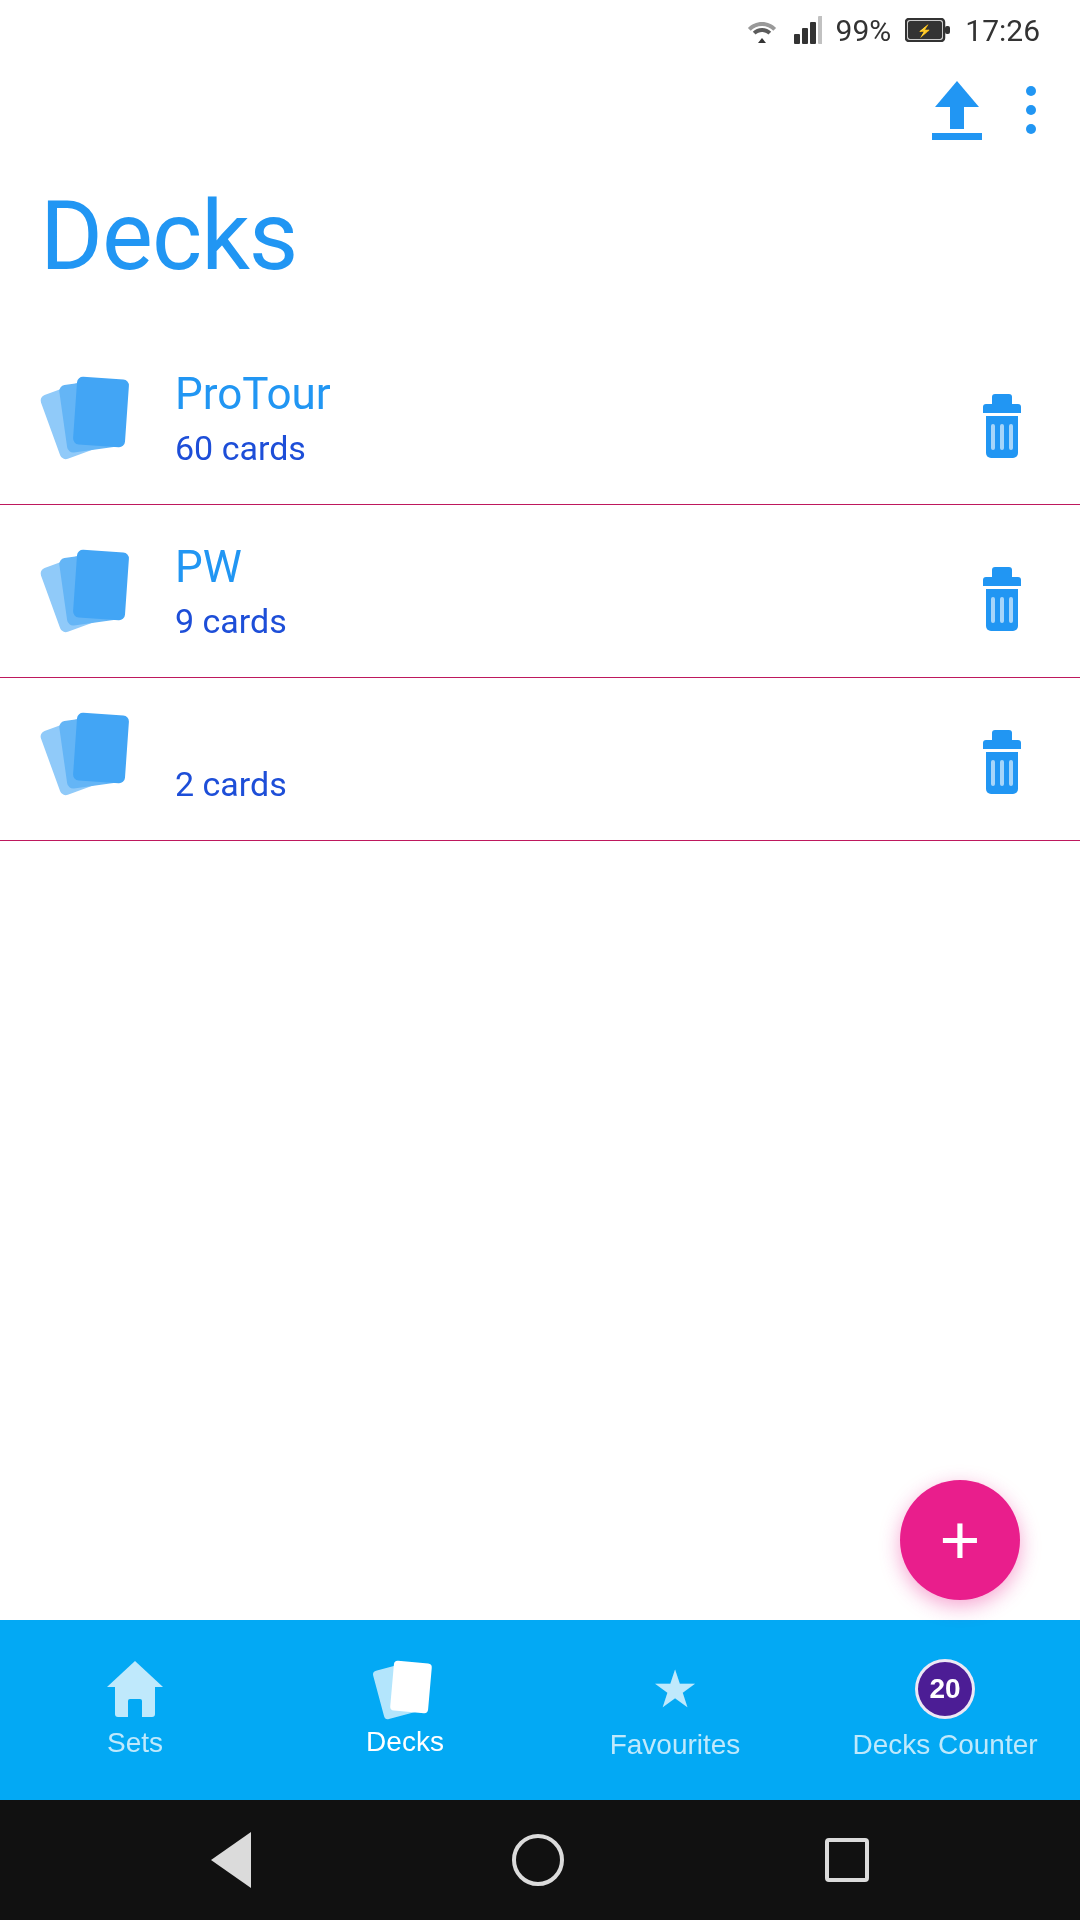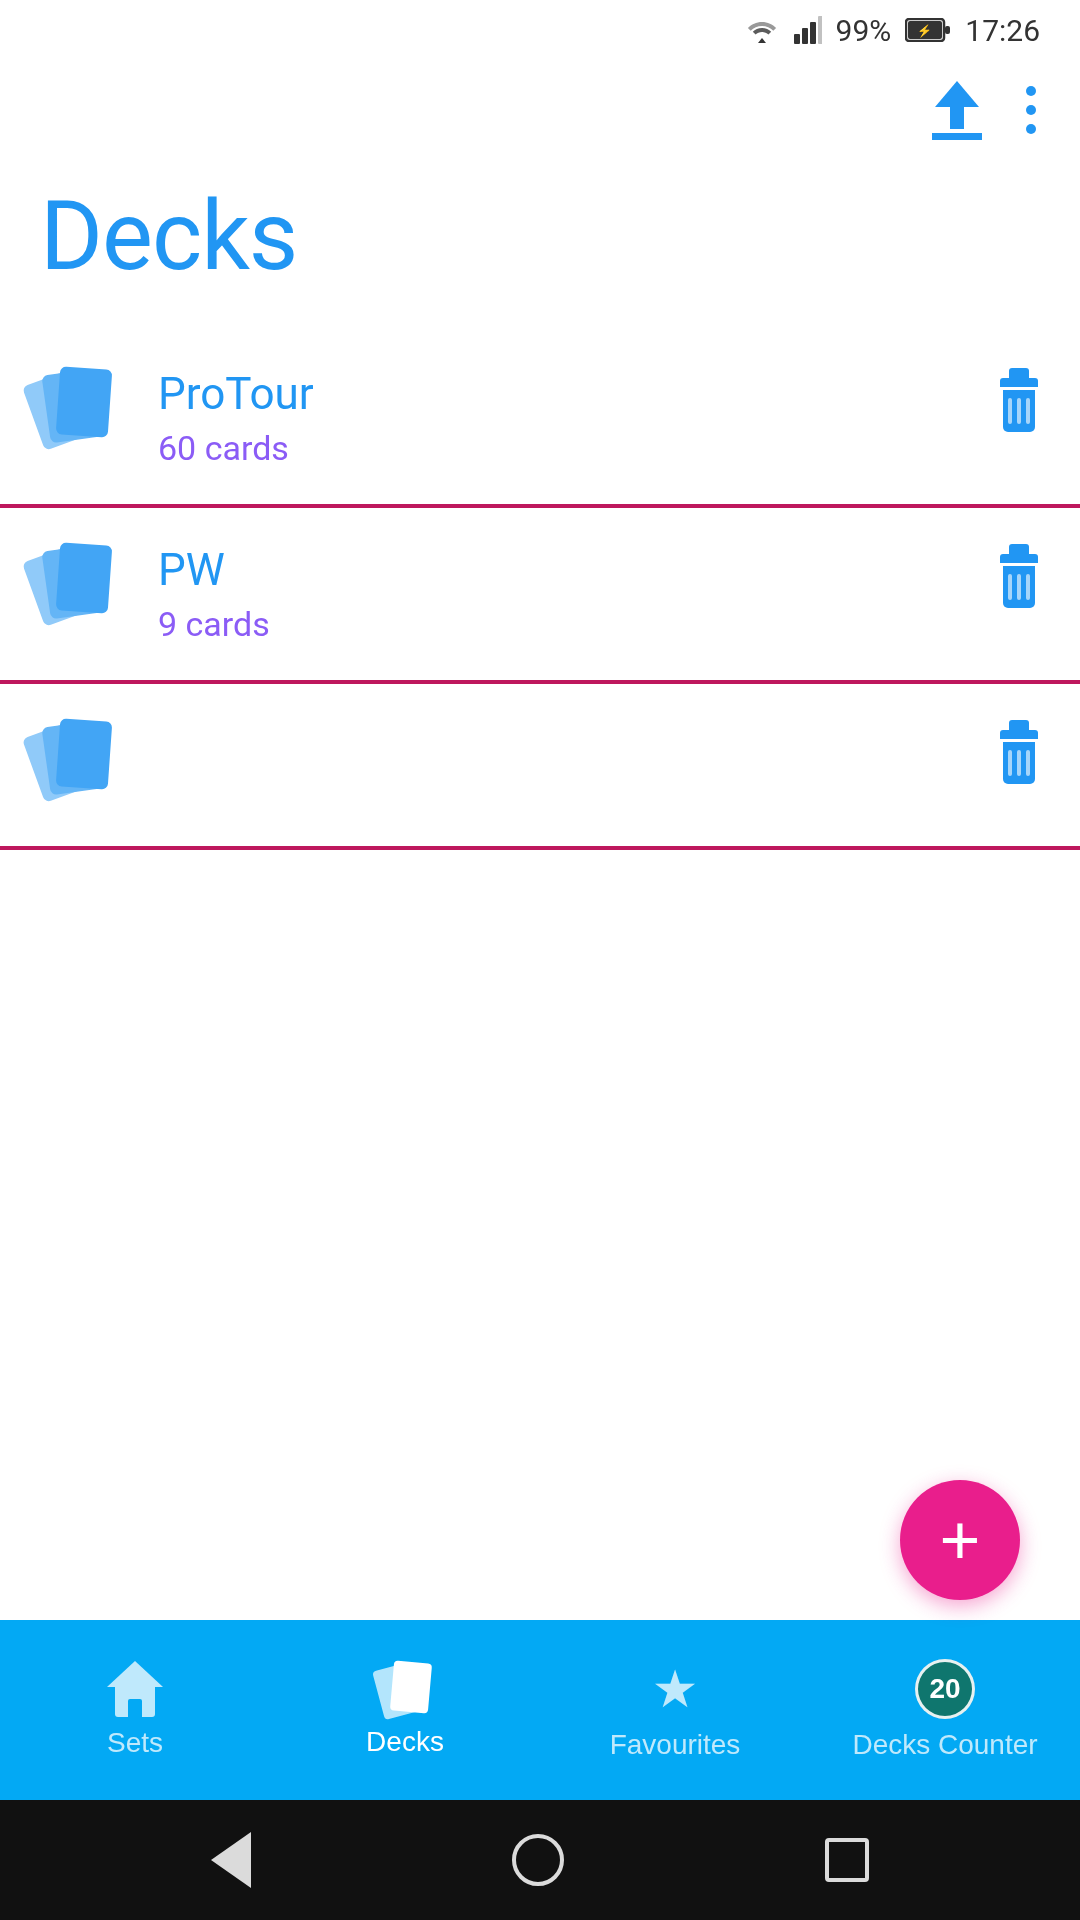--- a/index.html
+++ b/index.html
@@ -74,23 +74,23 @@
       letter-spacing: -1px;
     }
 
     
     .deck-list {
       flex: 1;
       overflow: hidden;
     }
     .deck-item {
       display: flex;
-      align-items: flex-start;
-      padding: 36px 32px;
-      border-bottom: 4px solid #be185d;
+      align-items: flex-end;
+      padding: 36px 49px;
+      border-bottom: 1px solid #be185d;
       cursor: pointer;
       position: relative;
     }
     .deck-icon {
       width: 90px;
       height: 90px;
       margin-right: 36px;
       flex-shrink: 0;
       position: relative;
     }
@@ -131,21 +131,21 @@
       flex: 1;
     }
     .deck-name {
       font-size: 44px;
       color: #2196F3;
       font-weight: 400;
       margin-bottom: 8px;
     }
     .deck-count {
       font-size: 34px;
-      color: #8b5cf6;
+      color: #1d4ed8;
     }
     .delete-btn {
       background: none;
       border: none;
       cursor: pointer;
       color: #2196F3;
       padding: 10px;
     }
 
     
@@ -196,21 +196,21 @@
       background: none;
     }
     .nav-item.active {
       color: #fff;
     }
     .nav-label {
       font-size: 28px;
       font-weight: 400;
     }
     .nav-badge {
-      background: #0f766e;
+      background: #4c1d95;
       border: 3px solid rgba(255,255,255,0.9);
       color: #fff;
       border-radius: 50%;
       width: 60px;
       height: 60px;
       display: flex;
       align-items: center;
       justify-content: center;
       font-size: 28px;
       font-weight: 600;
@@ -485,20 +485,21 @@
 
     <div class="deck-item">
       <div class="deck-icon">
         <div class="card-stack">
           <div class="card"></div>
           <div class="card"></div>
           <div class="card"></div>
         </div>
       </div>
       <div class="deck-info">
+        <div class="deck-count">2 cards</div>
       </div>
       <button class="delete-btn">
         <div class="trash-icon">
           <div class="trash-lid"></div>
           <div class="trash-body">
             <div class="trash-line"></div>
             <div class="trash-line"></div>
             <div class="trash-line"></div>
           </div>
         </div>

